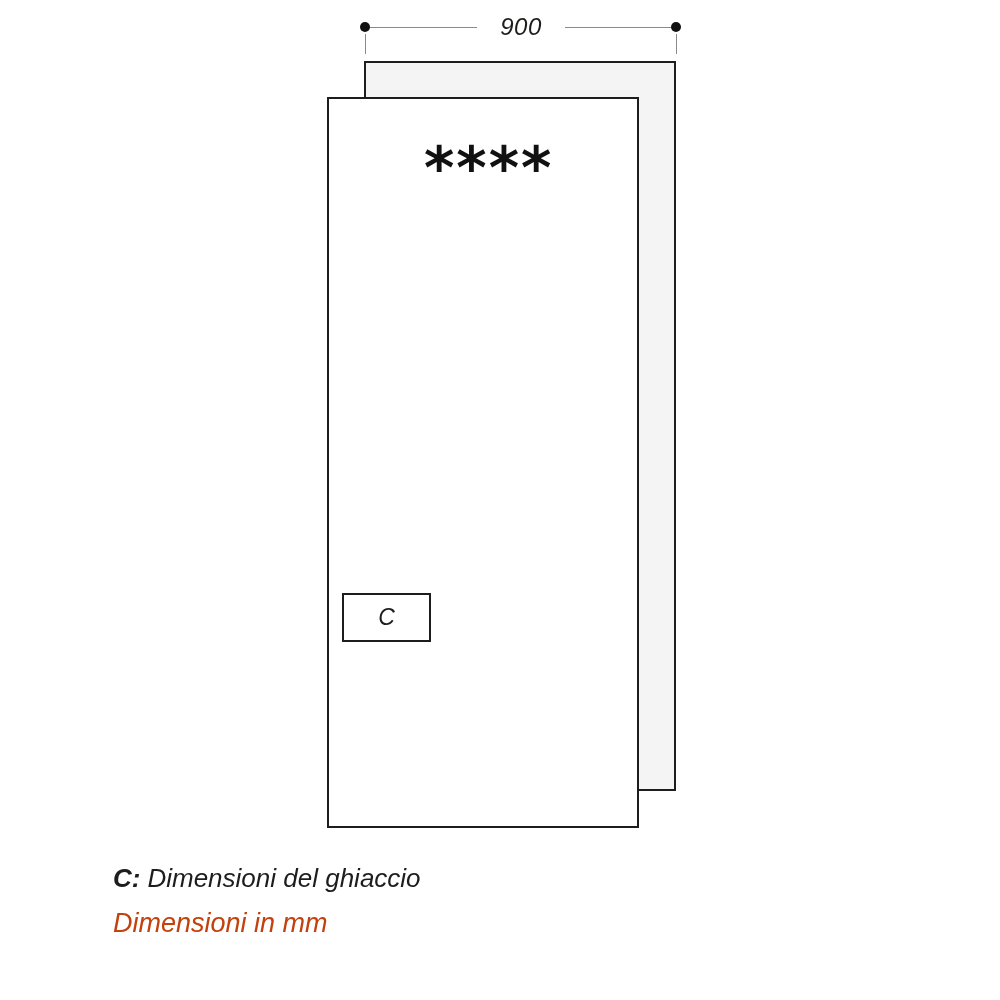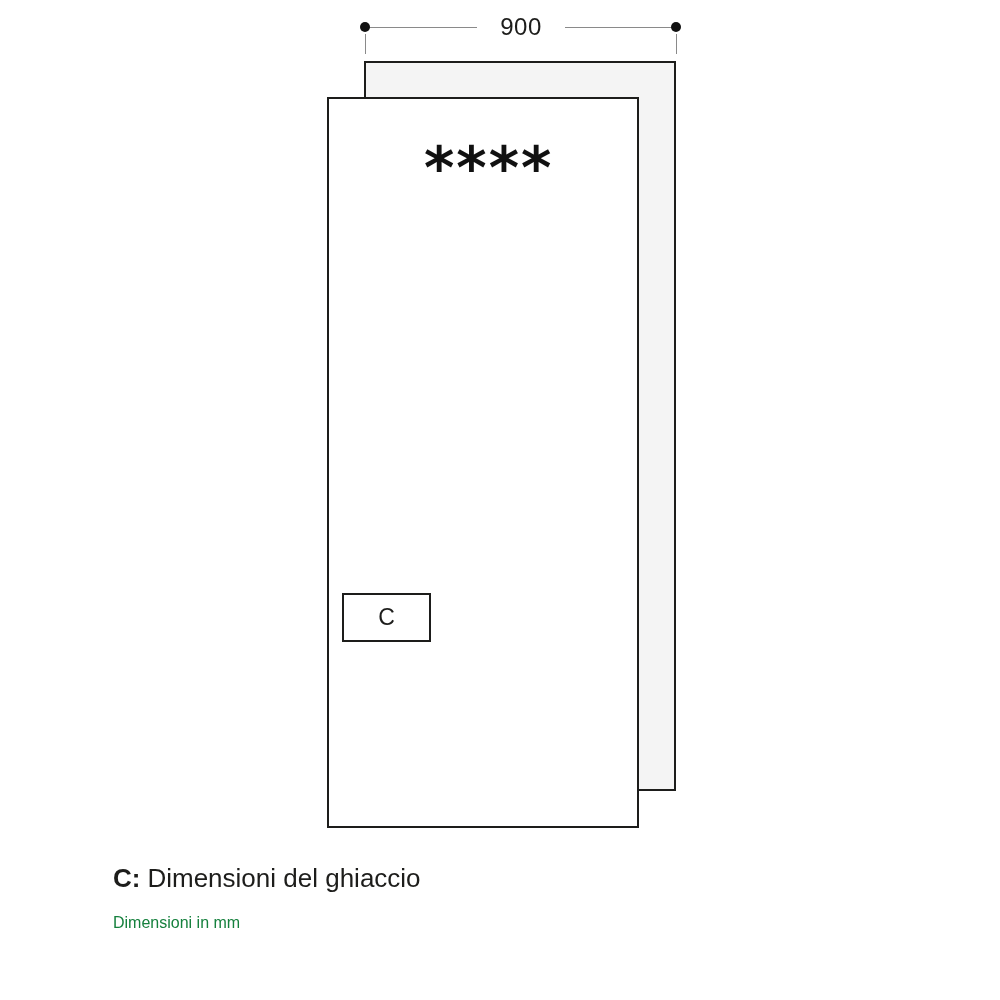--- a/index.html
+++ b/index.html
@@ -8,20 +8,21 @@
     background: #ffffff;
   }
   .canvas {
     position: relative;
     width: 1000px;
     height: 1000px;
     background: #ffffff;
     overflow: hidden;
     font-family: "Liberation Sans", sans-serif;
     color: #1d1d1b;
+    font-style: italic;
   }
   
   .dim-line {
     position: absolute;
     left: 365px;
     top: 27px;
     width: 312px;
     height: 1px;
     background: #8a8a8a;
   }
@@ -120,23 +121,23 @@
     white-space: nowrap;
   }
   .legend-key {
     font-weight: bold;
     margin-right: 7px;
   }
   .units-note {
     position: absolute;
     left: 113px;
     top: 908px;
-    font-size: 16px;
+    font-size: 27px;
     line-height: 30px;
-    color: #15803d;
+    color: #c2410c;
     white-space: nowrap;
   }
 </style>
 </head>
 <body>
 
 <div class="canvas">
 
   <div class="dim-line"></div>
   <span class="dot dot-left"></span>

